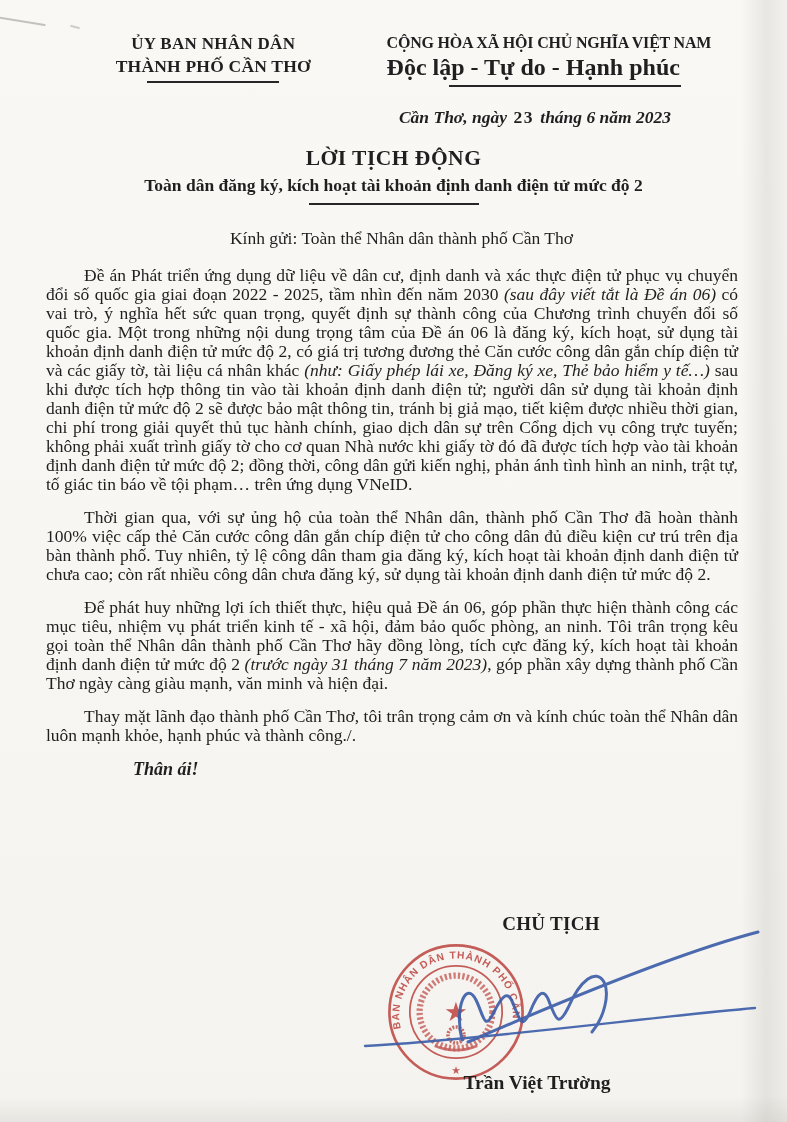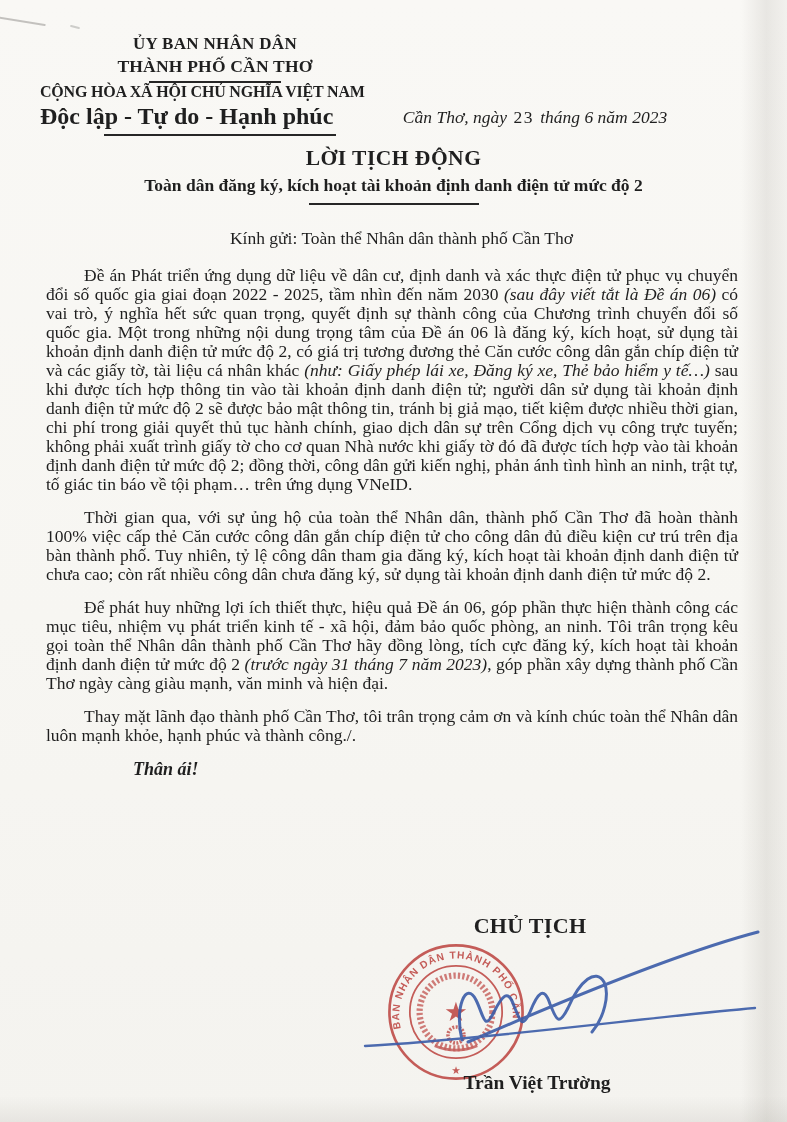--- a/index.html
+++ b/index.html
@@ -16,53 +16,53 @@
   .edge-right { position:absolute; top:0; right:0; width:46px; height:100%;
     background:linear-gradient(to right, rgba(0,0,0,0) 0%, rgba(110,104,94,0.12) 55%, rgba(110,104,94,0.05) 100%); }
   .edge-bottom { position:absolute; bottom:0; left:0; width:100%; height:26px;
     background:linear-gradient(to bottom, rgba(0,0,0,0), rgba(110,104,94,0.10)); }
   .scratch { position:absolute; top:20px; left:-6px; width:52px; height:2px;
     background:rgba(95,92,88,0.35); transform:rotate(9deg); border-radius:2px; }
   .scratch2 { position:absolute; top:26px; left:70px; width:10px; height:2px;
     background:rgba(95,92,88,0.28); transform:rotate(14deg); border-radius:2px; }
 
   
-  .header { position:absolute; top:34px; left:40px; right:44px; display:flex; justify-content:space-between;flex-direction:column; }
+  .header { position:absolute; top:34px; left:40px; right:44px; display:flex; justify-content:space-between; }
   .hdr-left { width:350px; text-align:center; }
   .hdr-right { width:360px; }
   .hdr-left .l1 { font-weight:bold; font-size:17px; letter-spacing:.3px; }
   .hdr-left .l2 { font-weight:bold; font-size:17.5px; letter-spacing:.2px; margin-top:2px; }
   .hdr-right .l1 { font-weight:bold; font-size:16px; letter-spacing:-0.2px; }
   .hdr-right .l2 { font-weight:bold; font-size:24px; margin-top:2px; }
   .rule { height:2px; background:#262626; margin:4px auto 0; }
   .rule-left { width:132px; }
   .rule-right { width:232px; }
 
   .dateline { position:absolute; top:107px; left:330px; width:410px; text-align:center;
-    font-style:italic; font-size:17.5px; }
+    font-style:italic; font-size:17.5px;font-weight:bold; }
   .date-day { font-style:normal; letter-spacing:1.5px; padding:0 2px; }
 
   .title { position:absolute; top:146px; left:0; width:100%; text-align:center;
     font-weight:bold; font-size:21.5px; letter-spacing:.5px; }
   .subtitle { position:absolute; top:175px; left:0; width:100%; text-align:center;
     font-weight:bold; font-size:17.5px; }
   .subtitle-rule { position:absolute; top:203px; left:50%; transform:translateX(-50%);
     width:170px; height:2px; background:#262626; }
 
   .salutation { position:absolute; top:228px; left:0; width:100%; text-align:center; font-size:17.5px;padding-left:8px; }
 
   .body { position:absolute; top:266px; left:46px; width:692px;
     font-size:17.5px; line-height:19px; text-align:justify; }
   .body p { margin:0 0 14px 0; text-indent:38px; }
   .it { font-style:italic; }
 
   .closing { margin:15px 0 0 87px; font-weight:bold; font-style:italic; font-size:18px; text-indent:0; }
 
-  .signer-title { position:absolute; top:913px; left:400px; width:260px; text-align:center;
-    font-weight:bold; font-size:22px; letter-spacing:.3px; }
+  .signer-title { position:absolute; top:913px; left:421px; width:260px; text-align:center;
+    font-weight:bold; font-size:19px; letter-spacing:.3px; }
   .signer-name { position:absolute; top:1072px; left:407px; width:260px; text-align:center;
     font-weight:bold; font-size:19.5px; z-index:5; }
 
   .seal { position:absolute; top:941px; left:385px; width:142px; height:142px; z-index:2; opacity:.92; }
   .signature { position:absolute; top:920px; left:350px; width:415px; height:140px; z-index:3; }
 </style>
 </head>
 <body>
 
 <div class="page">

